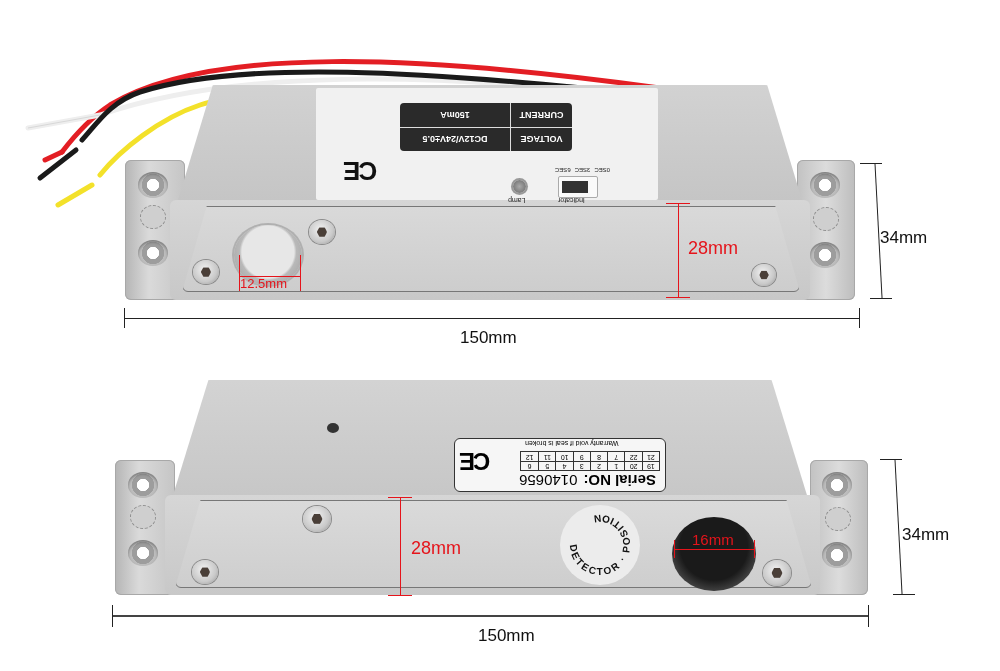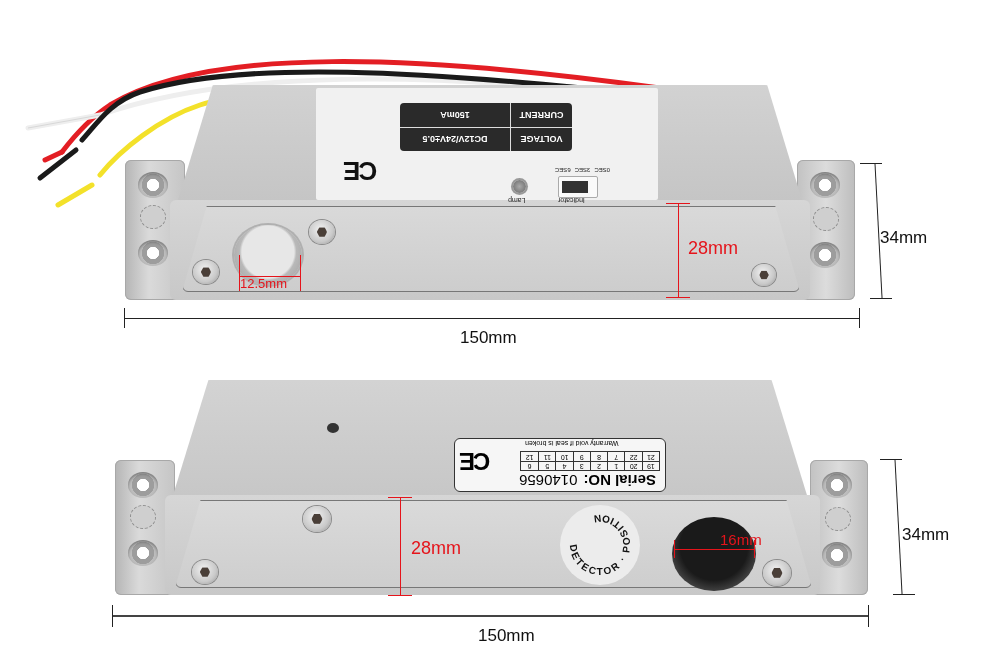--- a/index.html
+++ b/index.html
@@ -157,21 +157,21 @@
   <div class="screw" style="left:763px;top:210px;width:28px;height:26px;"></div>
 
   <div class="rline-v" style="left:400px;top:147px;height:98px;"></div>
   <div class="rline-h" style="left:388px;top:147px;width:24px;"></div>
   <div class="rline-h" style="left:388px;top:245px;width:24px;"></div>
   <div class="red-text" style="left:411px;top:188px;font-size:18px;">28mm</div>
 
   <div class="rline-h" style="left:674px;top:199px;width:80px;"></div>
   <div class="rline-v" style="left:674px;top:190px;height:18px;"></div>
   <div class="rline-v" style="left:754px;top:190px;height:18px;"></div>
-  <div class="red-text" style="left:720px;top:181px;font-size:15px;">16mm</div>
+  <div class="red-text" style="left:692px;top:181px;font-size:15px;">16mm</div>
 
   <div class="hline" style="left:112px;top:265px;width:757px;background:#444;height:2px;"></div>
   <div class="vline" style="left:112px;top:255px;height:22px;"></div>
   <div class="vline" style="left:868px;top:255px;height:22px;"></div>
   <div class="dim-text" style="left:478px;top:276px;">150mm</div>
 
   <div class="vline" style="left:898px;top:109px;height:135px;transform:rotate(-3deg);"></div>
   <div class="hline" style="left:880px;top:109px;width:22px;"></div>
   <div class="hline" style="left:893px;top:244px;width:22px;"></div>
   <div class="dim-text" style="left:902px;top:175px;">34mm</div>

